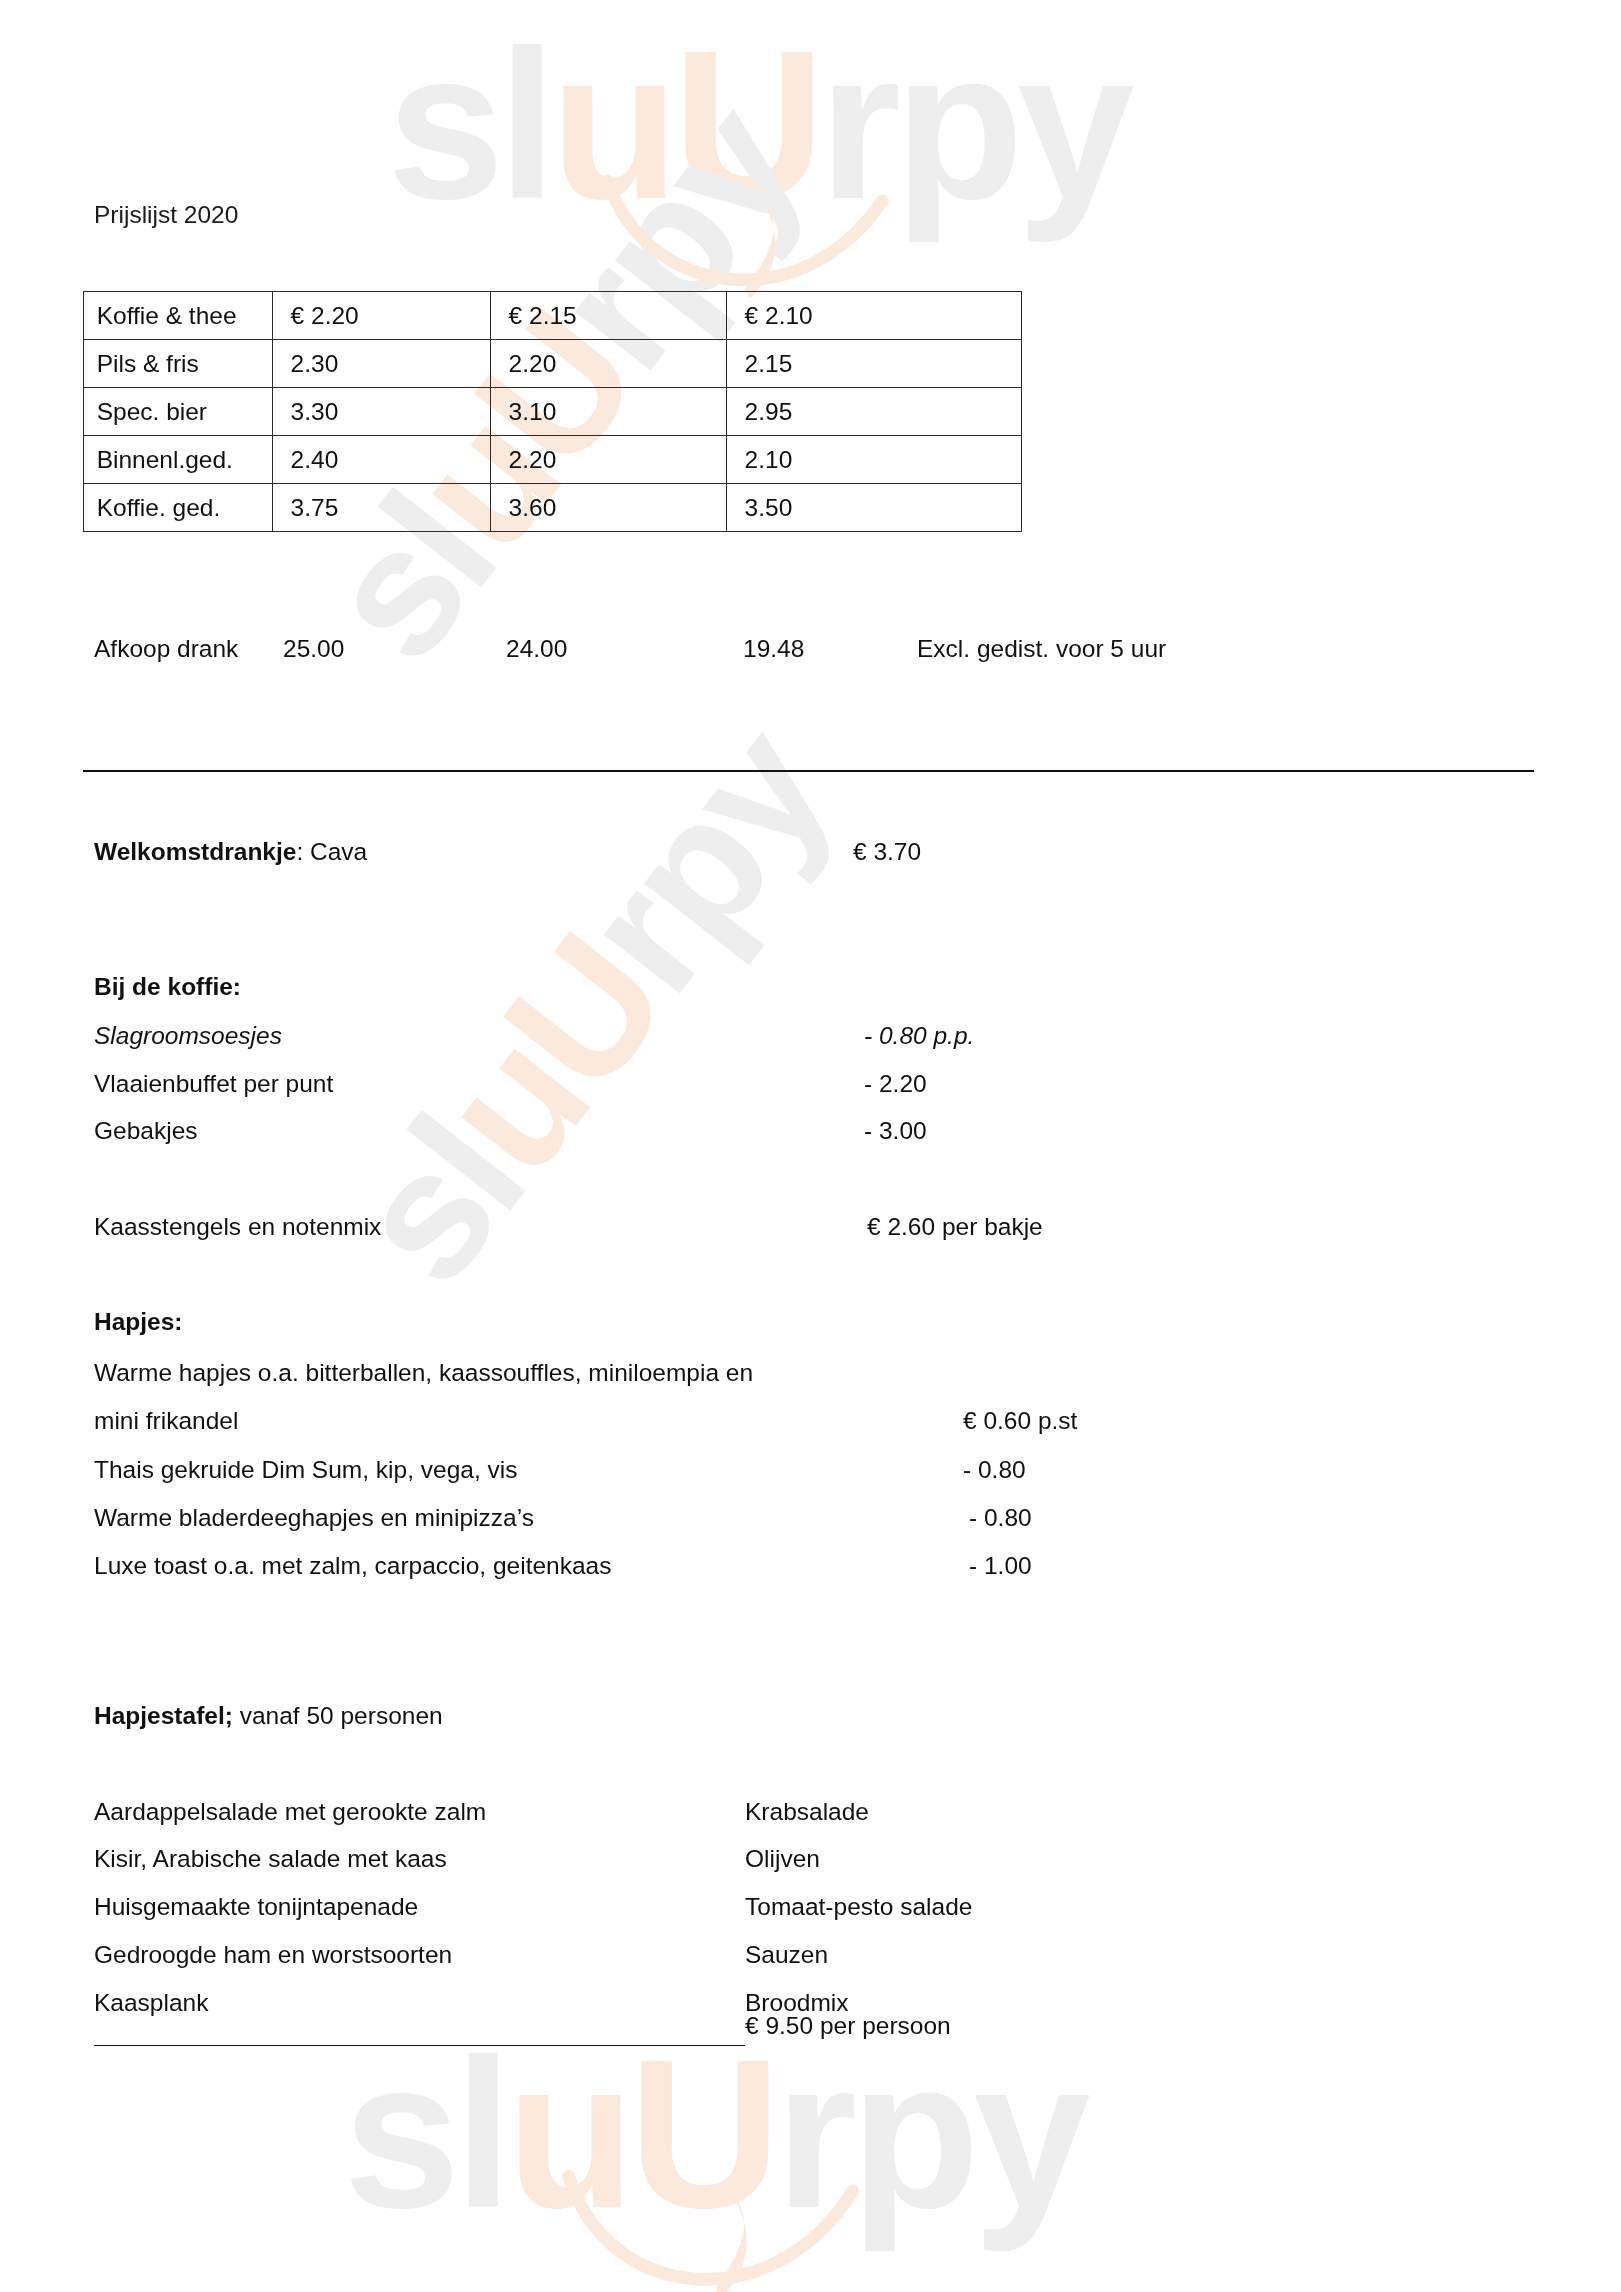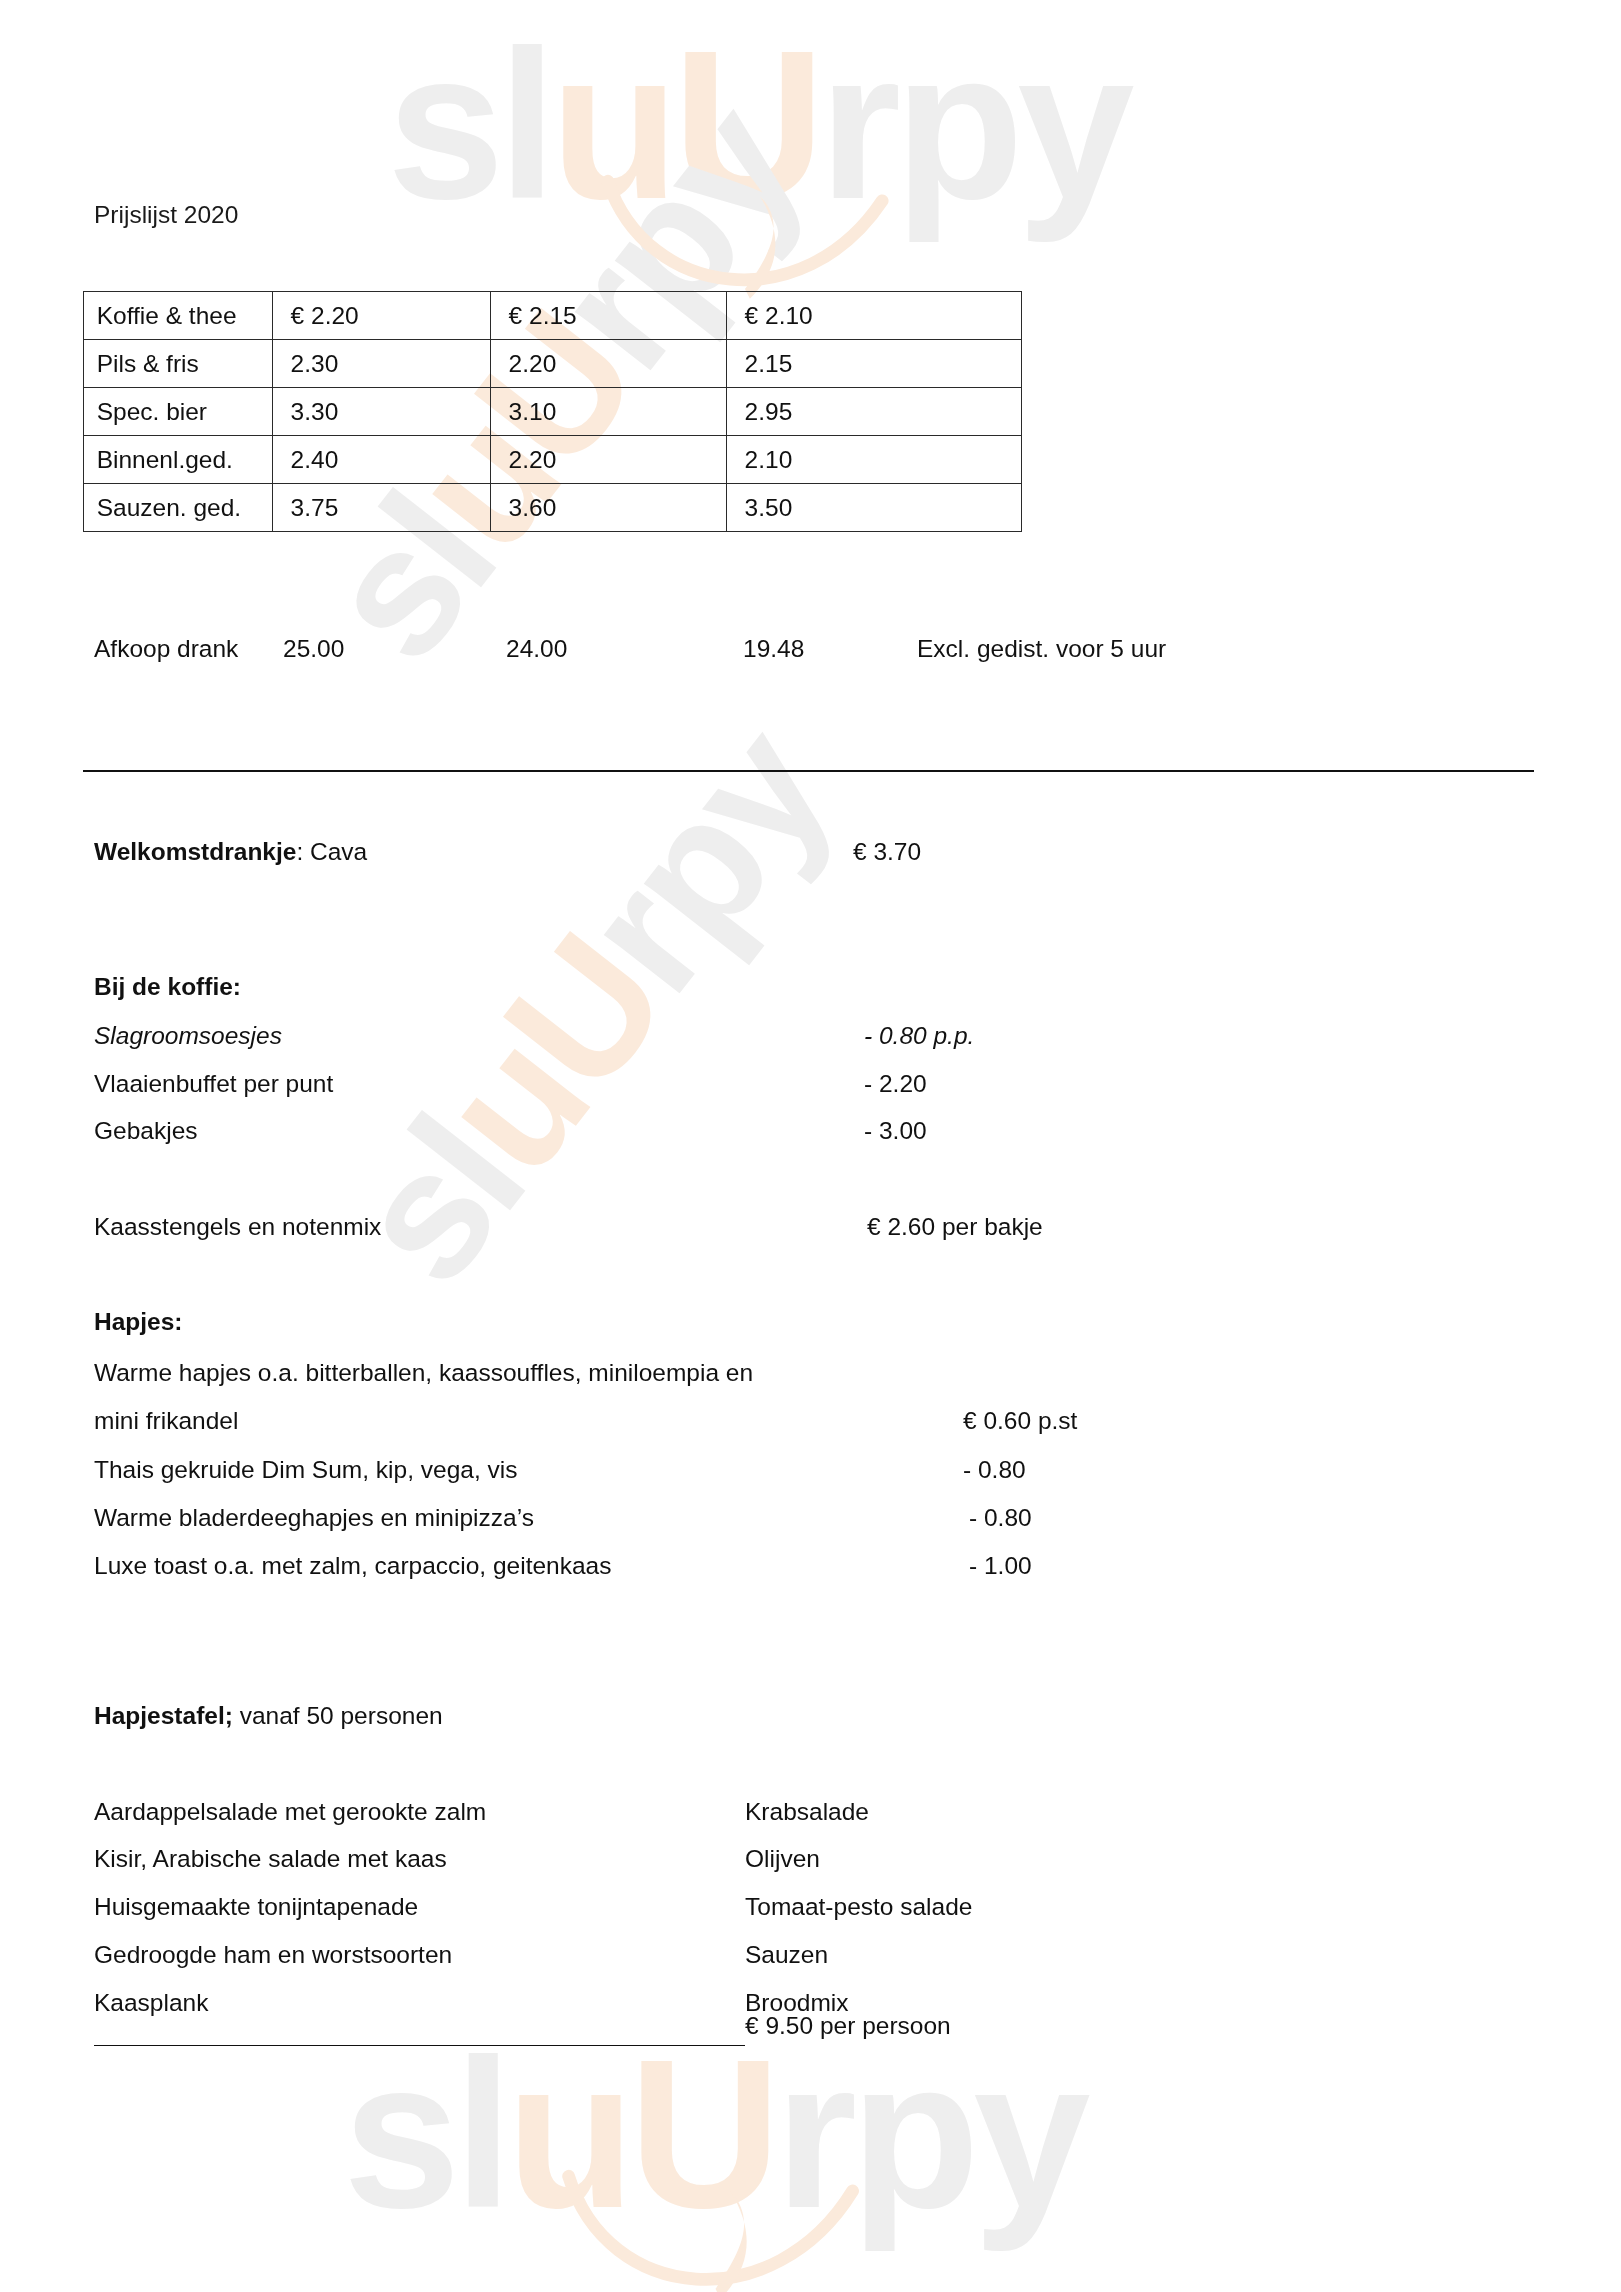--- a/index.html
+++ b/index.html
@@ -220,21 +220,21 @@
           <td class="num">3.10</td>
           <td class="num">2.95</td>
         </tr>
         <tr>
           <td>Binnenl.ged.</td>
           <td class="num">2.40</td>
           <td class="num">2.20</td>
           <td class="num">2.10</td>
         </tr>
         <tr>
-          <td>Sauzen. ged.</td>
+          <td>Koffie. ged.</td>
           <td class="num">3.75</td>
           <td class="num">3.60</td>
           <td class="num">3.50</td>
         </tr>
       </tbody>
     </table>
 
     <div class="afkoop">
       <span class="lbl">Afkoop drank</span>
       <span class="v1">25.00</span>

